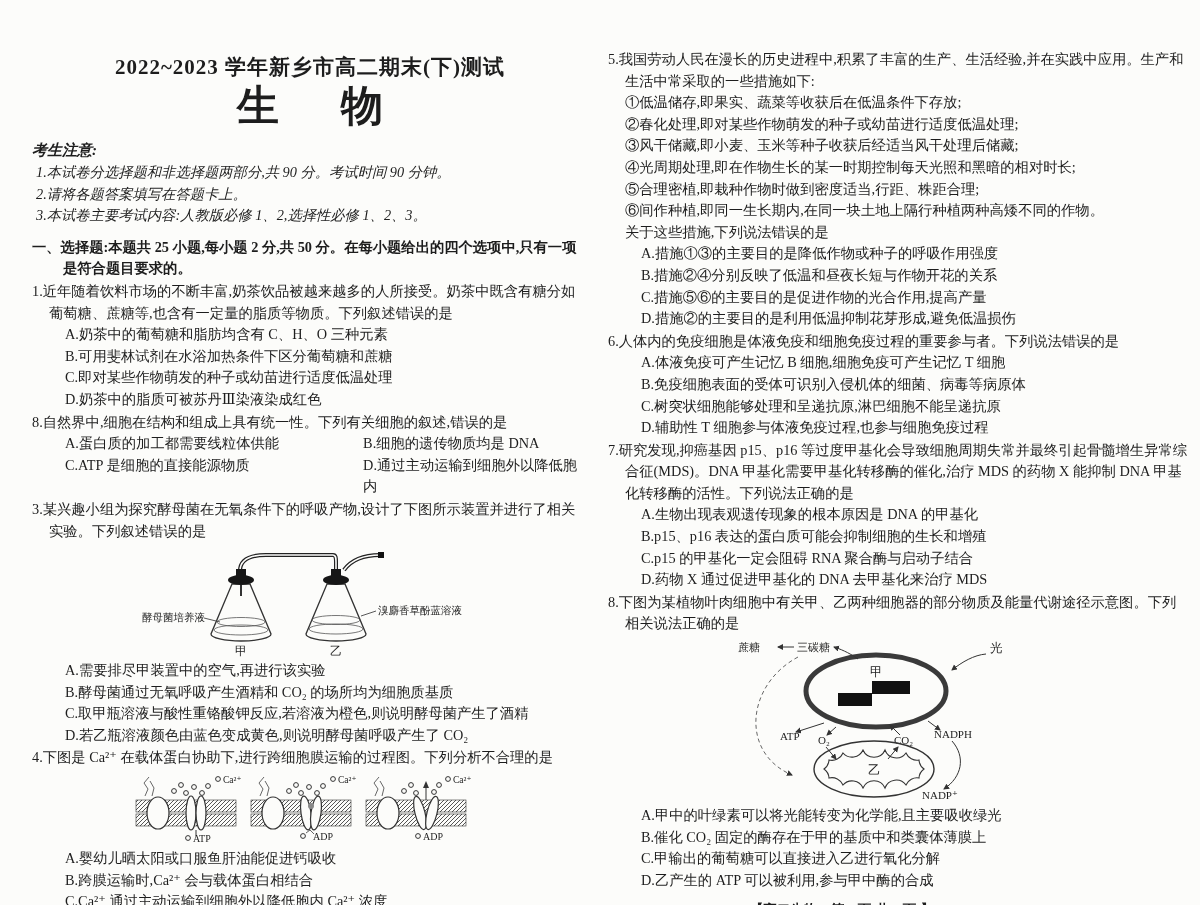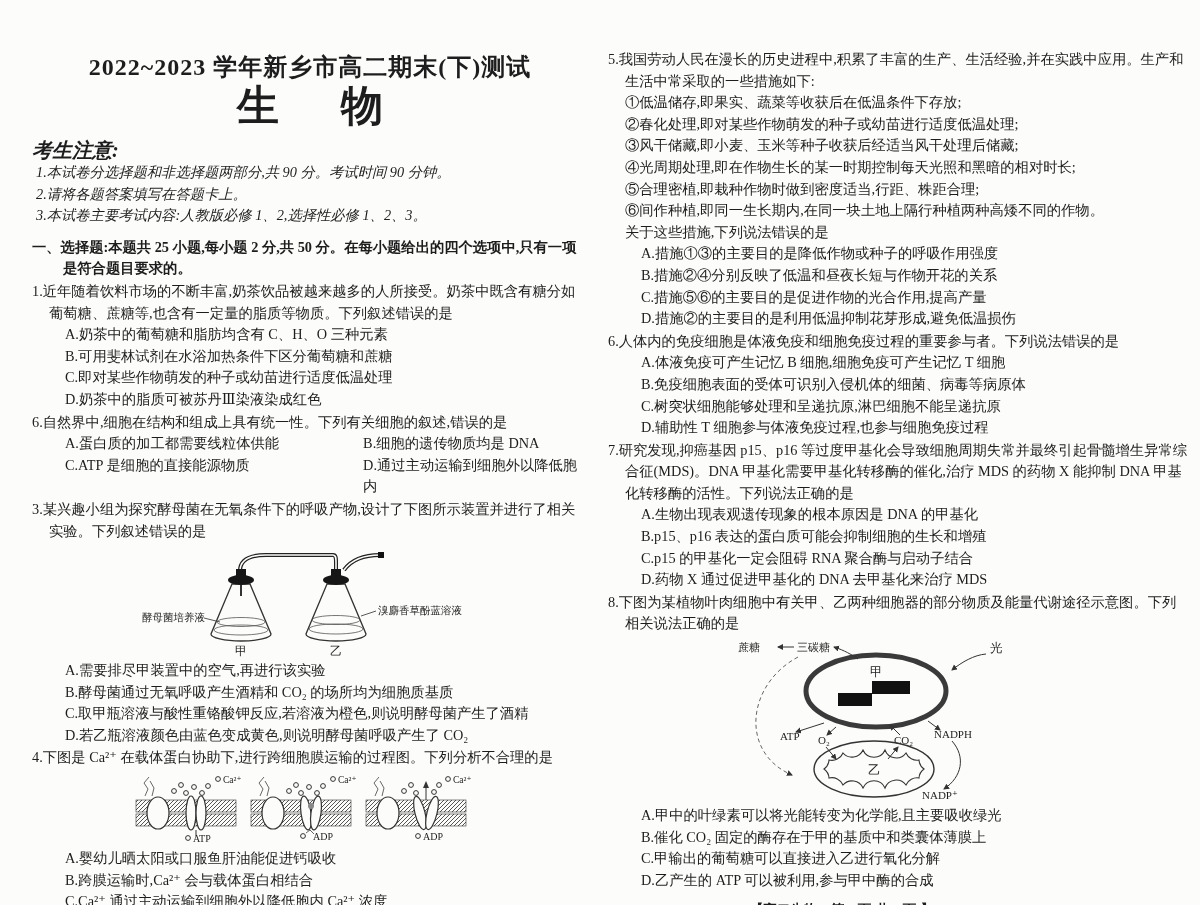--- a/index.html
+++ b/index.html
@@ -3,23 +3,23 @@
 <meta charset="utf-8">
 <style>
   html,body{margin:0;padding:0;background:#e9e9e9;}
   .page{position:relative;width:1200px;height:905px;margin:0 auto;background:#fcfcfa;overflow:hidden;
         color:#1d1d1d;font-family:"Liberation Serif","DejaVu Serif",serif;
         font-size:14.3px;line-height:21.6px;}
   .col{position:absolute;top:48px;}
   #col-left{left:32px;width:556px;}
   #col-right{left:608px;width:580px;}
 
-  .title{font-size:24px;font-weight:bold;text-align:center;letter-spacing:1px;margin:4px 0 2px 0;line-height:30px;}
+  .title{font-size:21px;font-weight:bold;text-align:center;letter-spacing:1px;margin:4px 0 2px 0;line-height:30px;}
   .subject{font-size:42px;font-weight:bold;text-align:center;letter-spacing:62px;text-indent:62px;line-height:44px;margin-bottom:10px;}
-  .notice-title{font-weight:bold;font-style:italic;font-size:20px;line-height:24px;}
+  .notice-title{font-weight:bold;font-style:italic;font-size:15px;line-height:24px;}
   .notice-item{font-style:italic;padding-left:4px;}
   .section-head{font-weight:bold;margin-top:10px;padding-left:31px;text-indent:-31px;}
 
   .q{margin-top:1px;}
   .stem{padding-left:17px;text-indent:-17px;}
   .item{padding-left:17px;}
   .opt{padding-left:33px;}
   .opts2{display:grid;grid-template-columns:57% 43%;padding-left:33px;}
   .opts2 .opt{padding-left:0;}
 
@@ -52,21 +52,21 @@
 
     <div class="q">
       <div class="stem">1.近年随着饮料市场的不断丰富,奶茶饮品被越来越多的人所接受。奶茶中既含有糖分如葡萄糖、蔗糖等,也含有一定量的脂质等物质。下列叙述错误的是</div>
       <div class="opt">A.奶茶中的葡萄糖和脂肪均含有 C、H、O 三种元素</div>
       <div class="opt">B.可用斐林试剂在水浴加热条件下区分葡萄糖和蔗糖</div>
       <div class="opt">C.即对某些作物萌发的种子或幼苗进行适度低温处理</div>
       <div class="opt">D.奶茶中的脂质可被苏丹Ⅲ染液染成红色</div>
     </div>
 
     <div class="q">
-      <div class="stem">6.自然界中,细胞在结构和组成上具有统一性。下列有关细胞的叙述,错误的是</div>
+      <div class="stem">8.自然界中,细胞在结构和组成上具有统一性。下列有关细胞的叙述,错误的是</div>
       <div class="opts2">
         <div class="opt">A.蛋白质的加工都需要线粒体供能</div>
         <div class="opt">B.细胞的遗传物质均是 DNA</div>
         <div class="opt">C.ATP 是细胞的直接能源物质</div>
         <div class="opt">D.通过主动运输到细胞外以降低胞内</div>
       </div>
     </div>
 
     <div class="q">
       <div class="stem">3.某兴趣小组为探究酵母菌在无氧条件下的呼吸产物,设计了下图所示装置并进行了相关实验。下列叙述错误的是</div>

